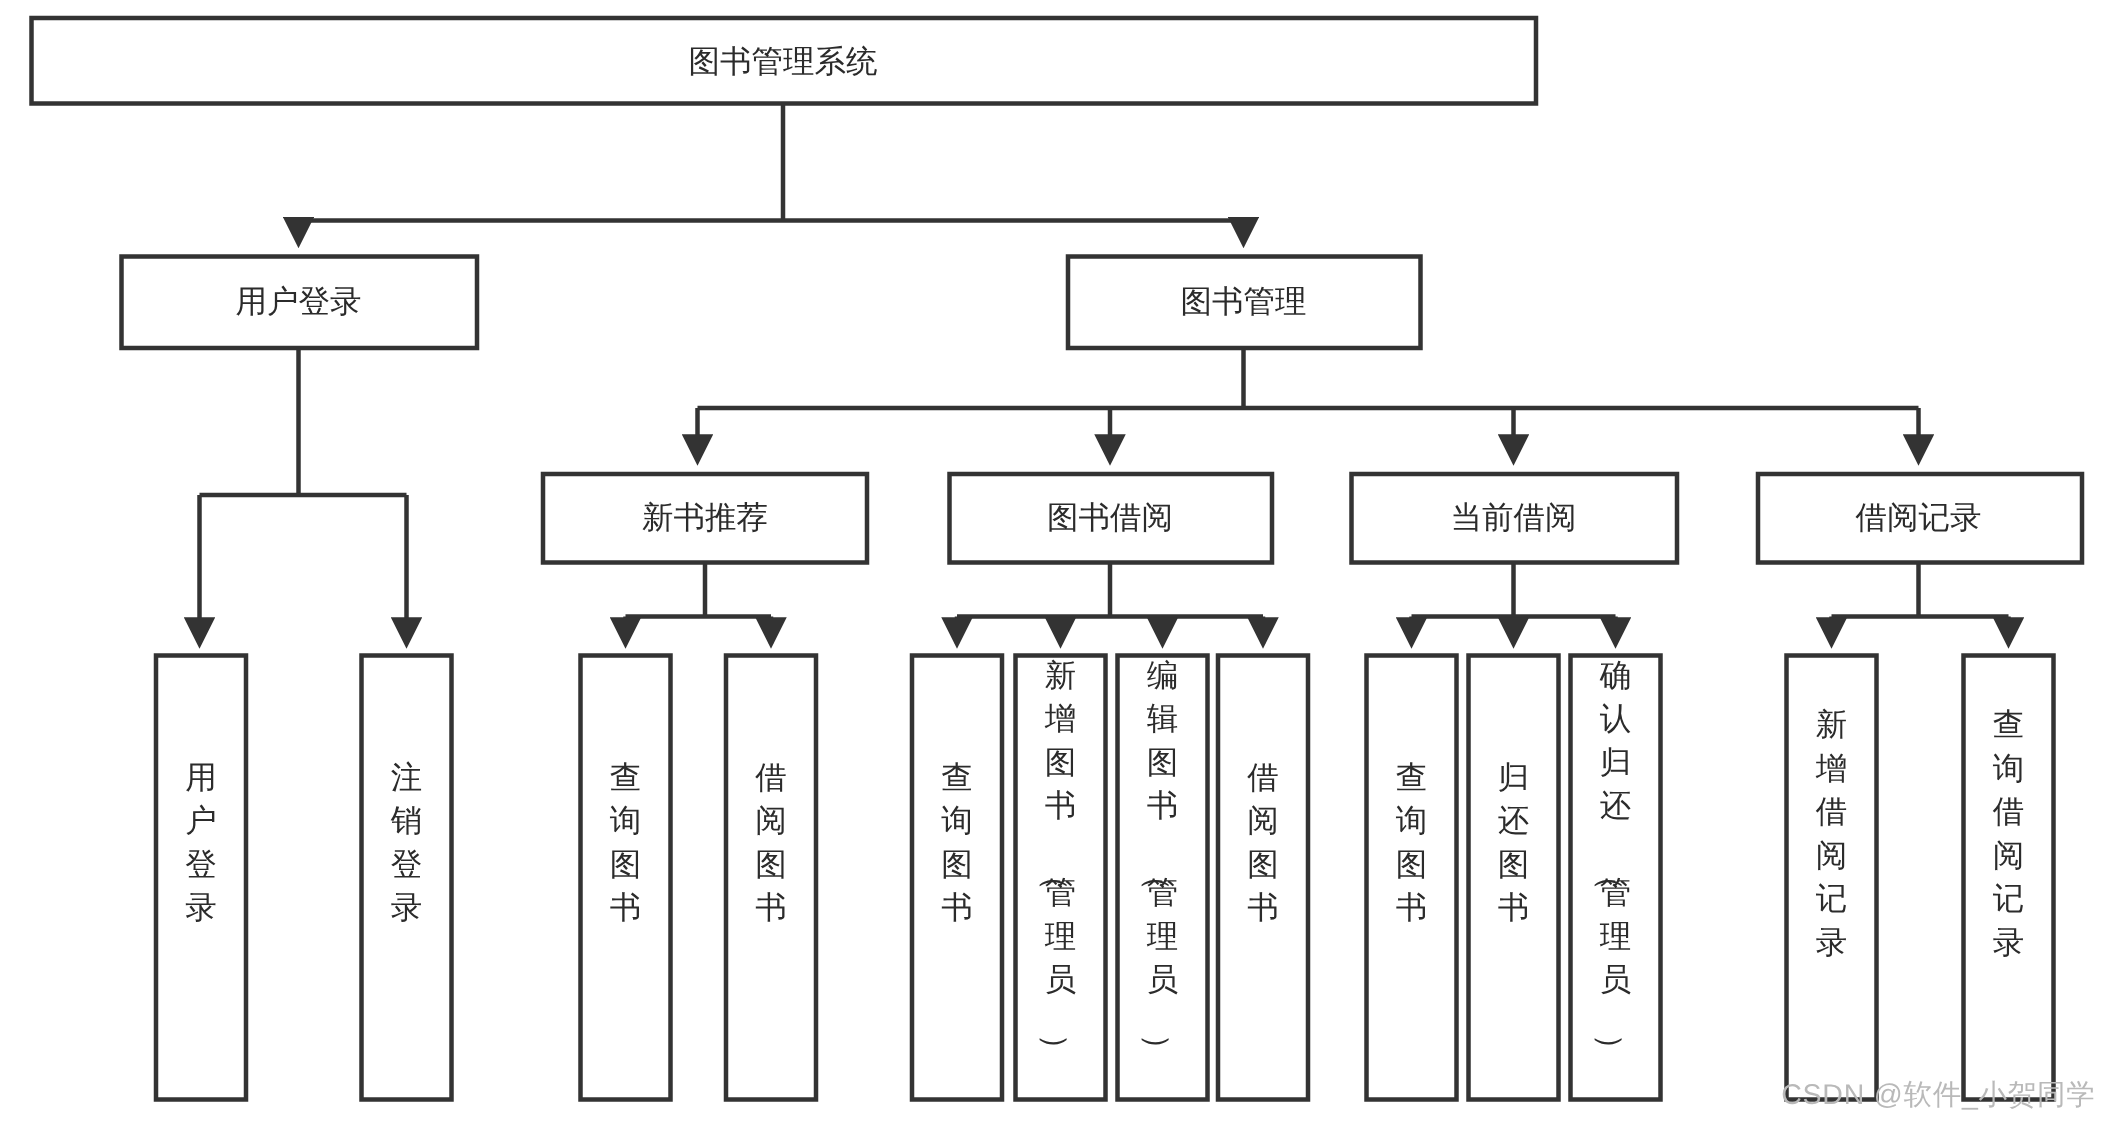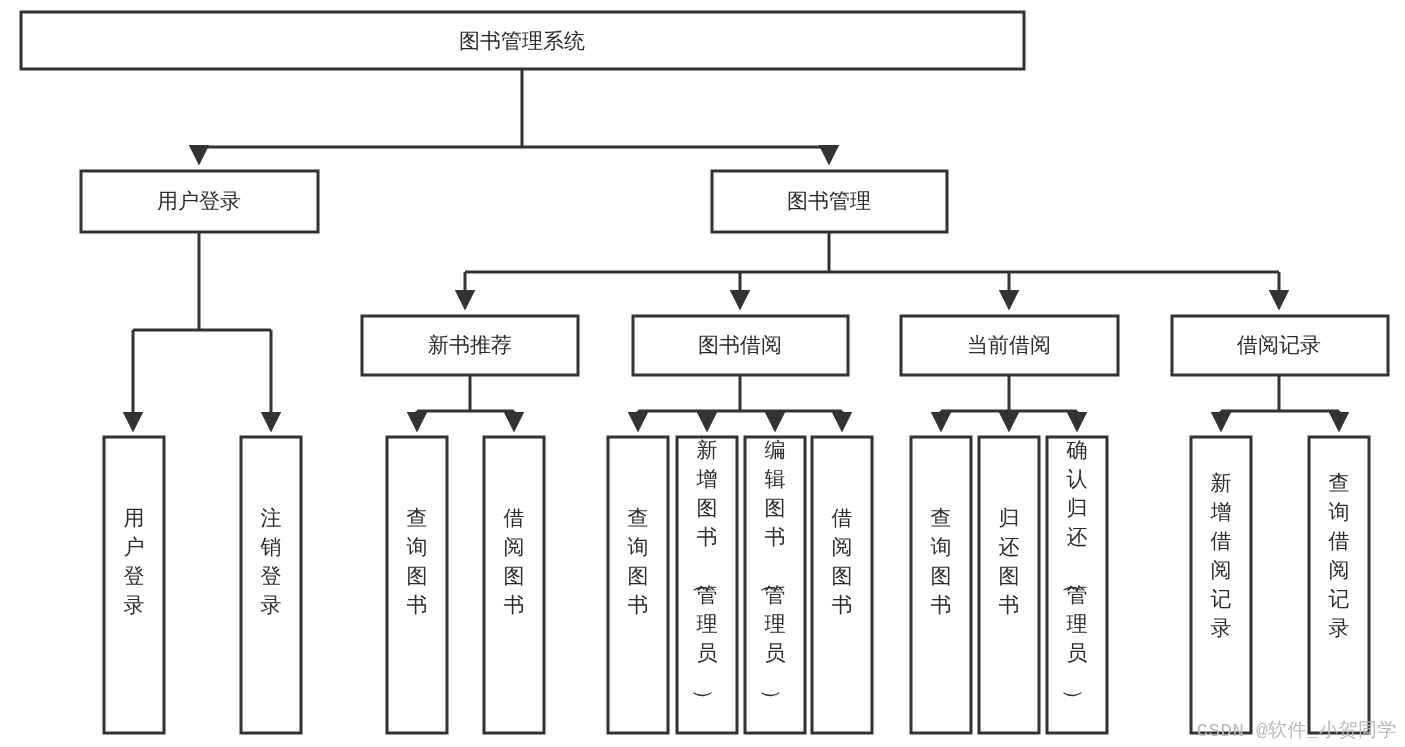--- a/index.html
+++ b/index.html
@@ -50,21 +50,21 @@
     fill: none;
   }
   .arrow-head {
     fill: #333333;
     stroke: none;
   }
   .watermark {
     position: absolute;
     right: 8px;
     bottom: 4px;
-    font-family: Liberation Mono, monospace;
+    font-family: Liberation Sans, sans-serif;
     font-size: 19px;
     color: #b9b9b9;
     white-space: nowrap;
     letter-spacing: 0.5px;
     pointer-events: none;
   }
 </style>
 </head>
 <body>
 

